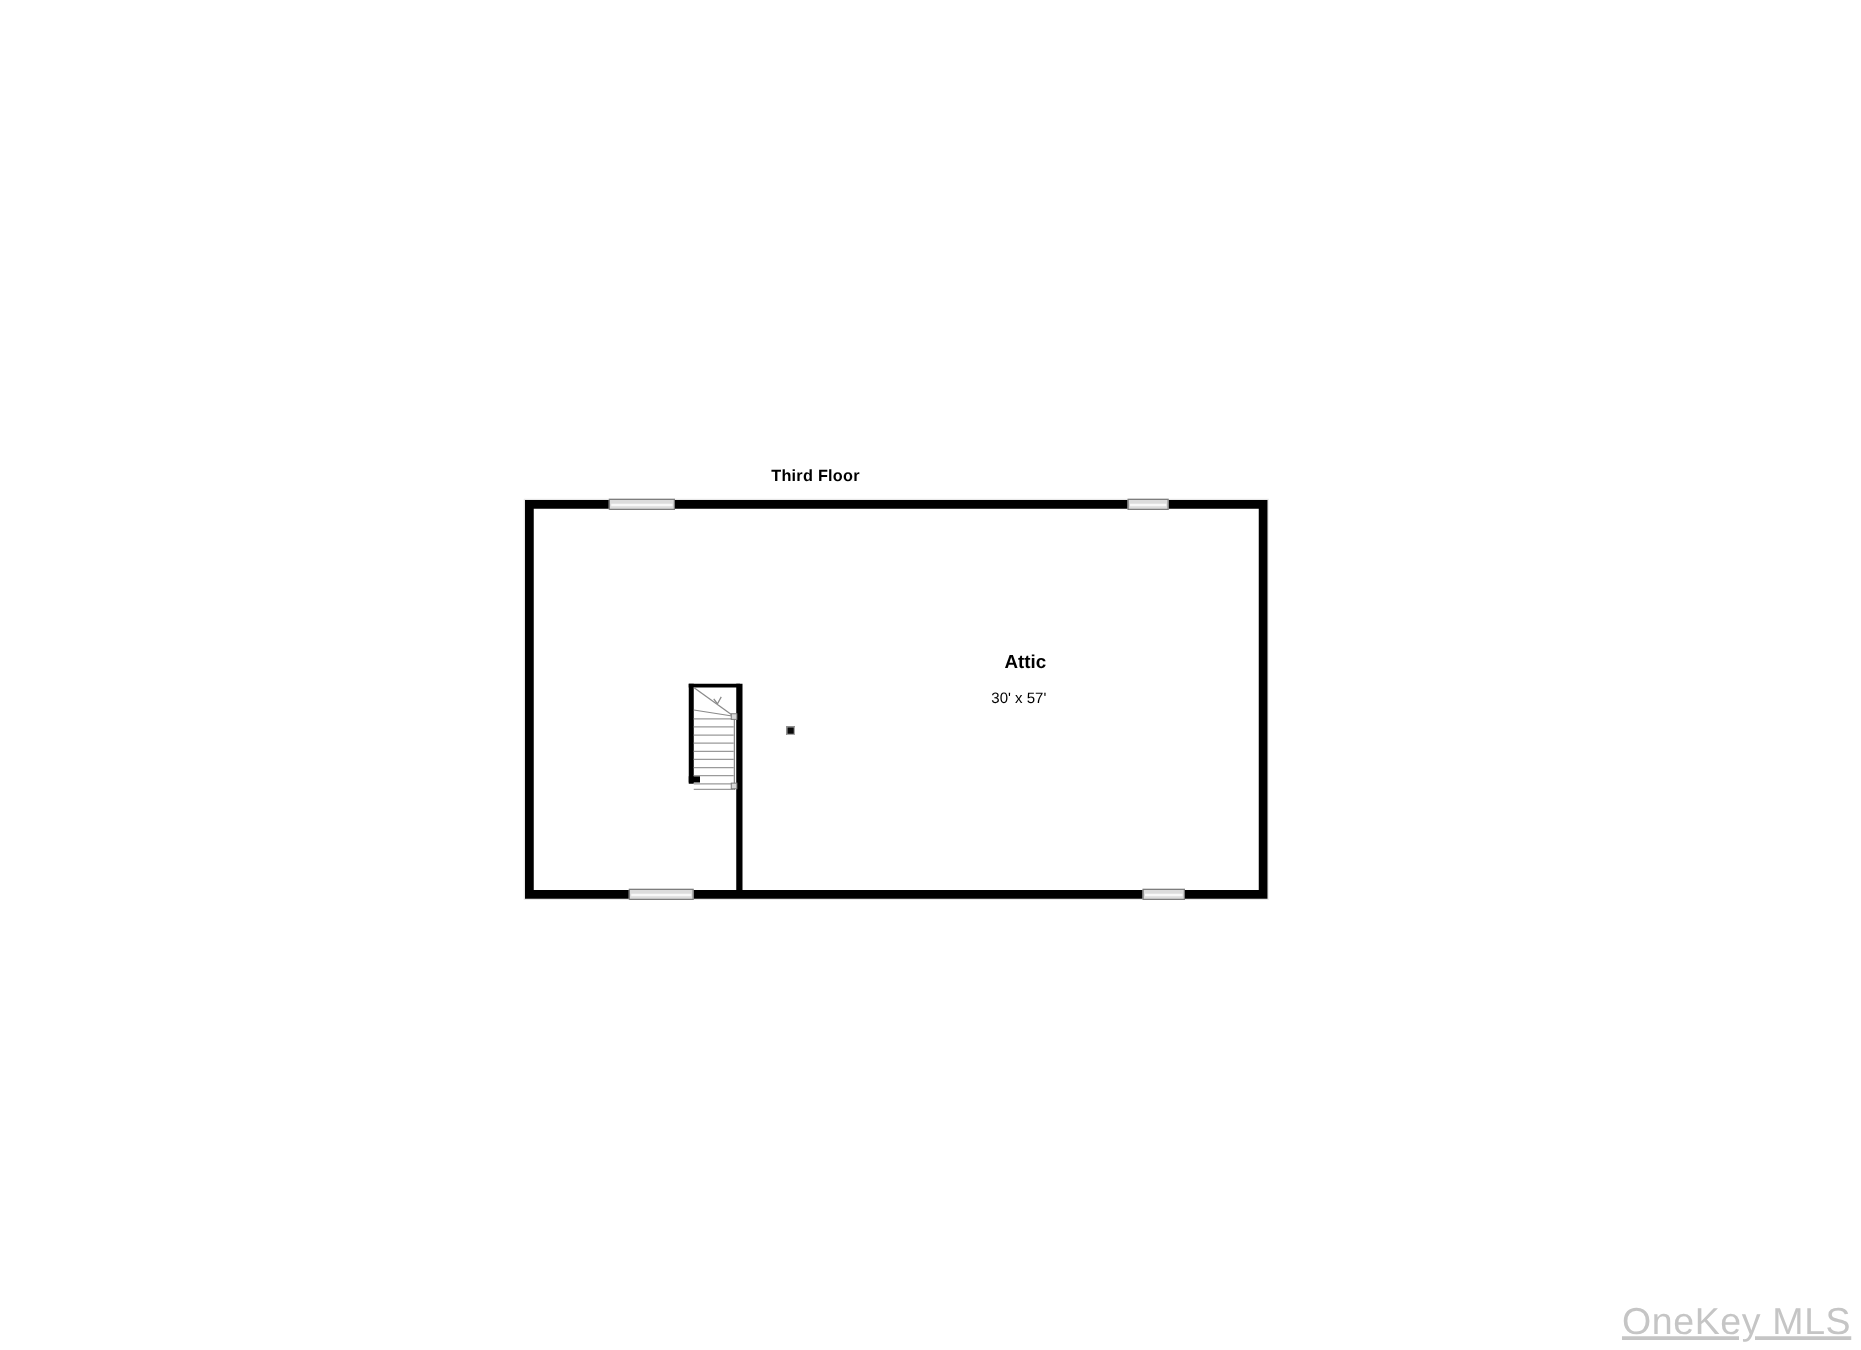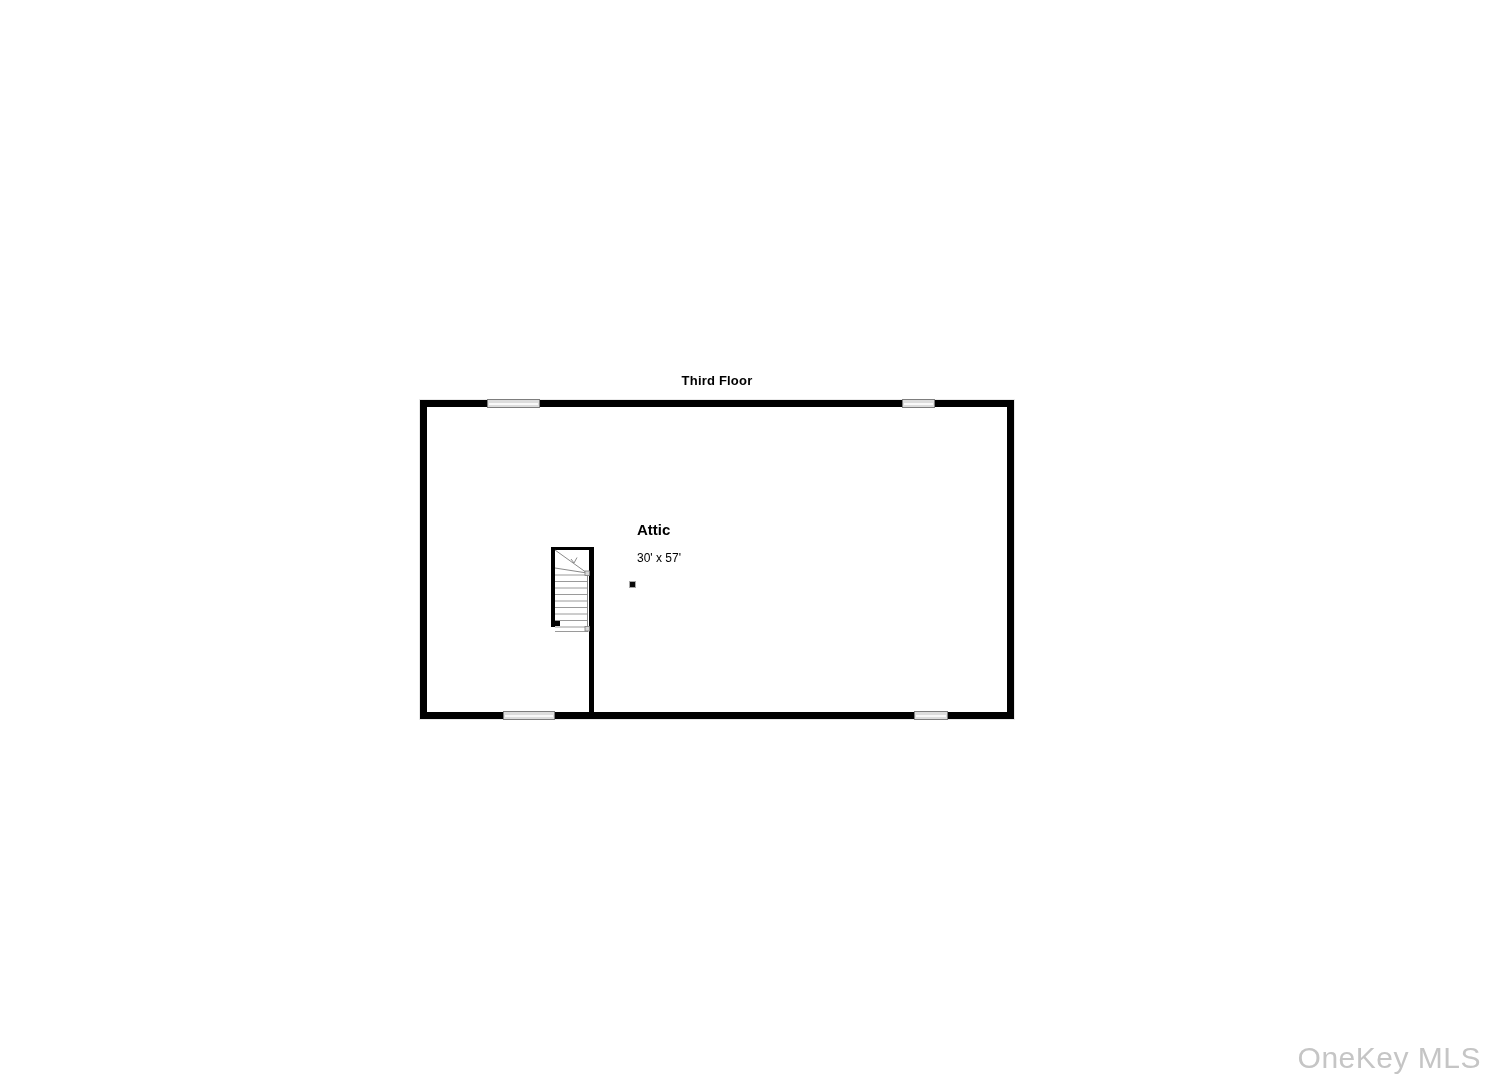--- a/index.html
+++ b/index.html
@@ -13,21 +13,21 @@
     width: 1489px;
     height: 1080px;
     background: #ffffff;
     overflow: hidden;
   }
   .plan-title {
     position: absolute;
     left: 617px;
     top: 373px;
     width: 200px;
-    text-align: center;
+    text-align: left;
     font-size: 13px;
     font-weight: bold;
     color: #000000;
     letter-spacing: 0.2px;
   }
   .outer-walls {
     position: absolute;
     left: 420px;
     top: 400px;
     width: 594px;
@@ -83,41 +83,42 @@
     width: 5px;
     height: 5px;
     background: #0a0a0a;
     border: 1px solid #a8a8a8;
   }
   .room-label {
     position: absolute;
     left: 637px;
     top: 522px;
     width: 200px;
-    text-align: left;
+    text-align: right;
     color: #000000;
     line-height: 1.1;
   }
   .room-name {
     font-size: 15px;
     font-weight: bold;
     display: block;
   }
   .room-dims {
     font-size: 12px;
     display: block;
     margin-top: 13px;
   }
   .watermark {
     position: absolute;
     right: 8px;
     bottom: 5px;
     font-size: 30px;
     color: #c5c5c5;
     letter-spacing: 0.5px;
+    text-decoration: underline;
   }
 </style>
 </head>
 <body>
 
 <div class="canvas">
 
   <div class="plan-title">Third Floor</div>
 
   <div class="outer-walls"></div>

